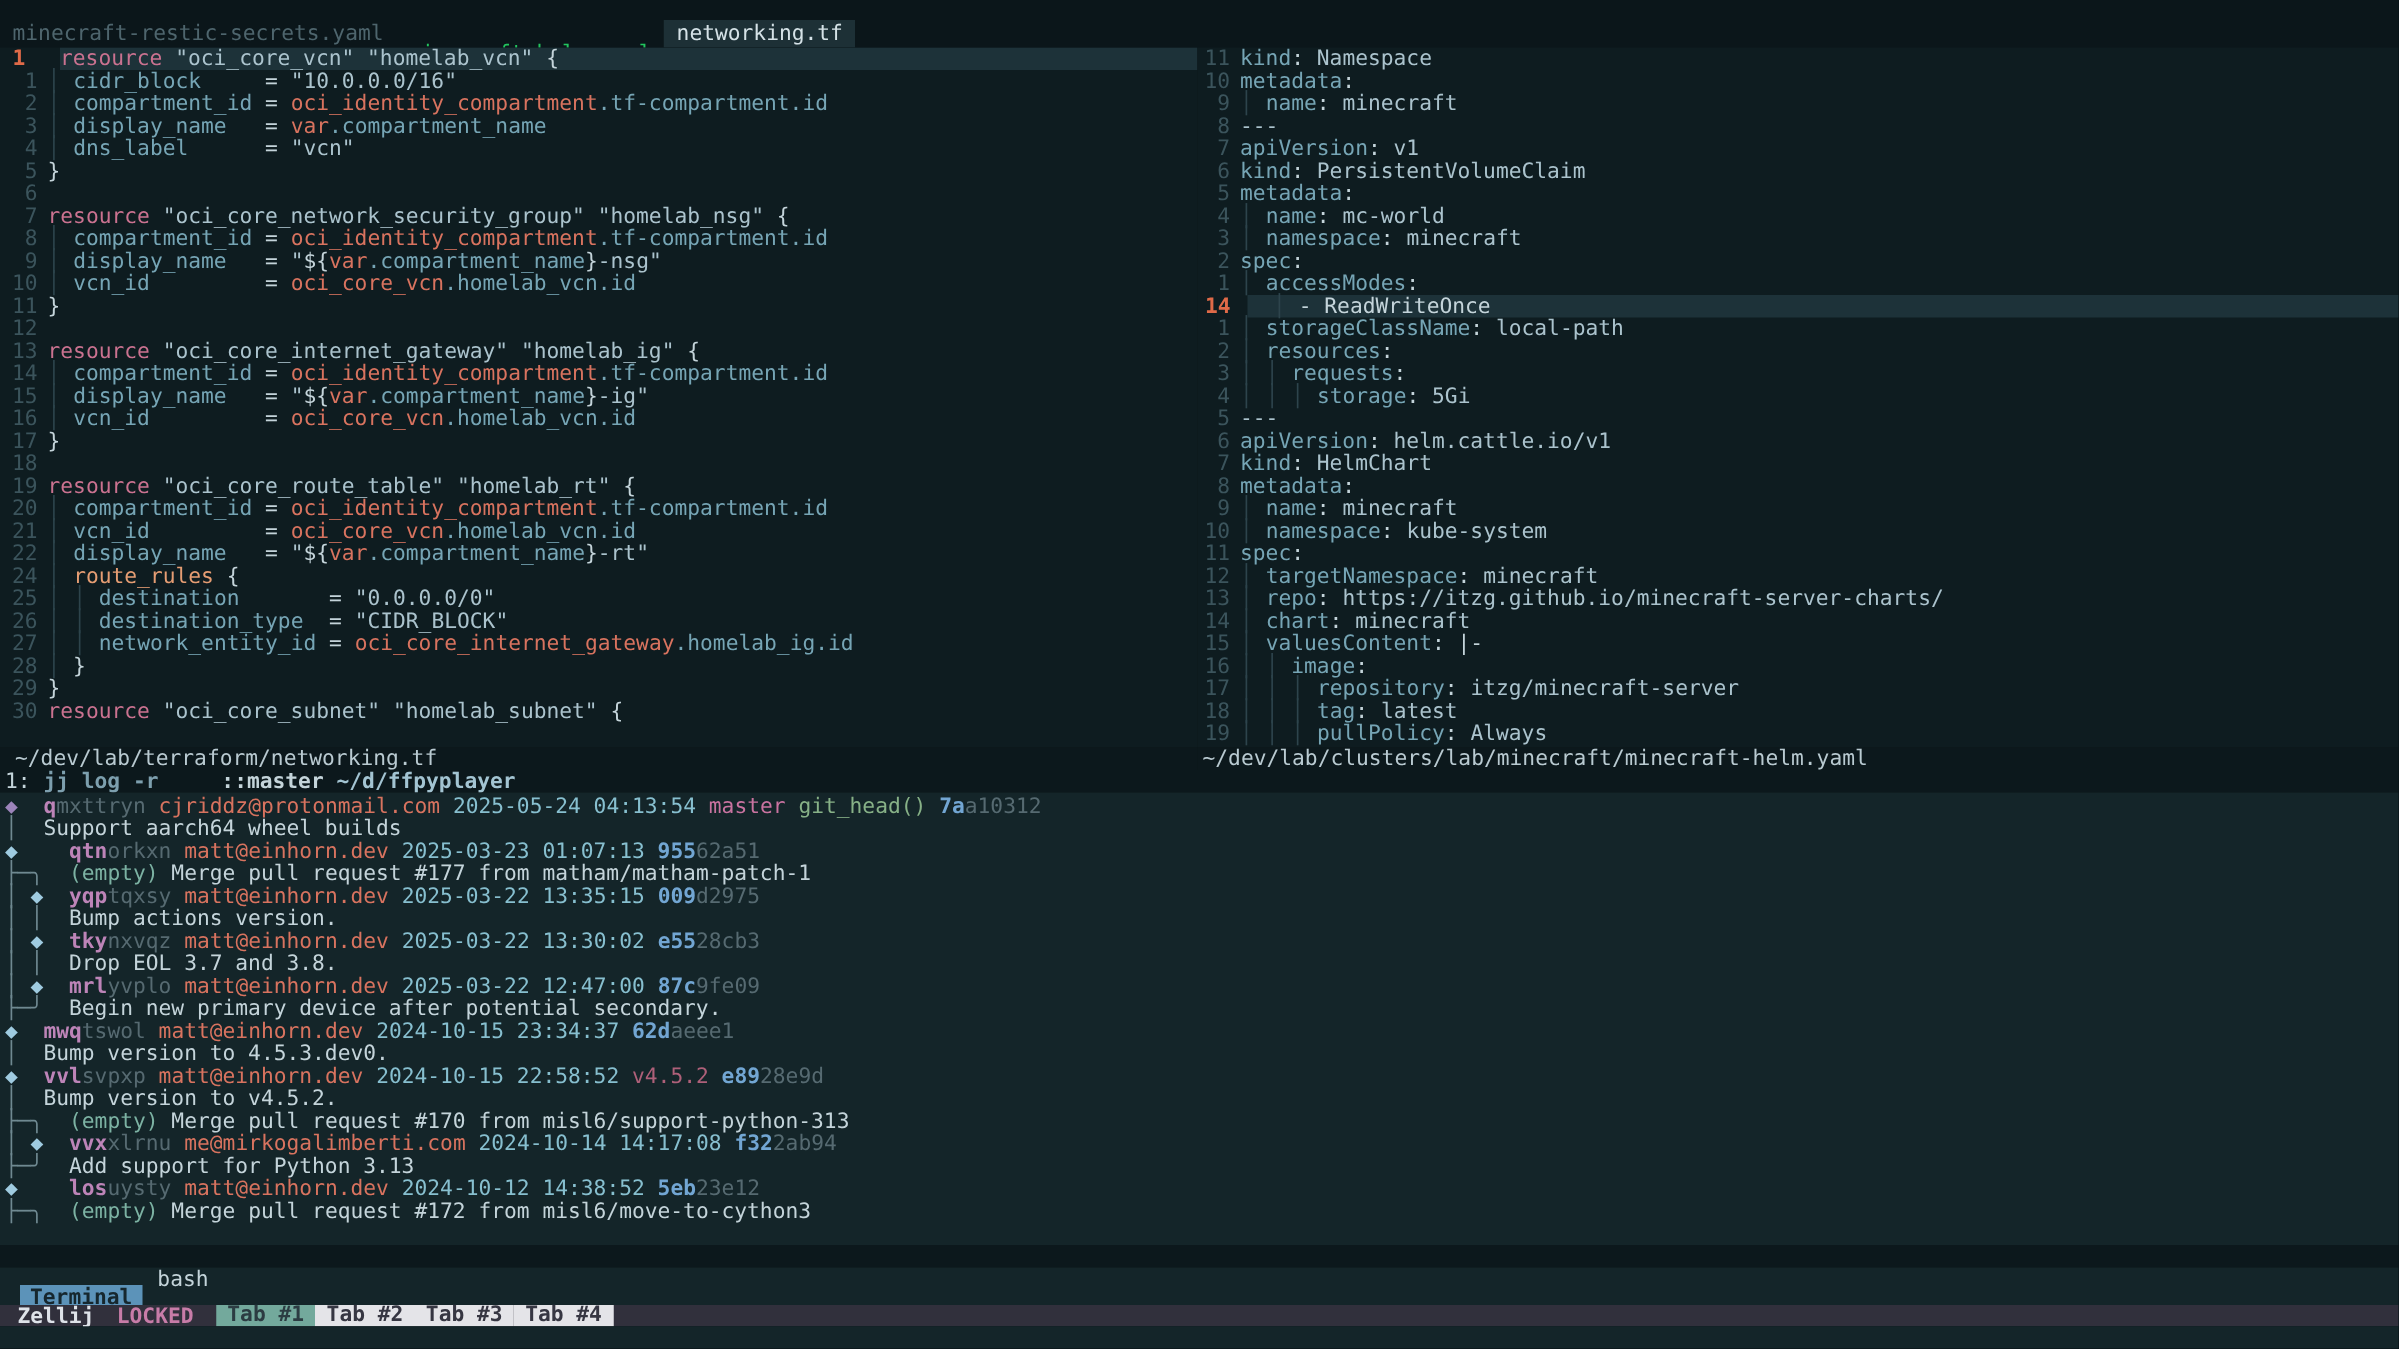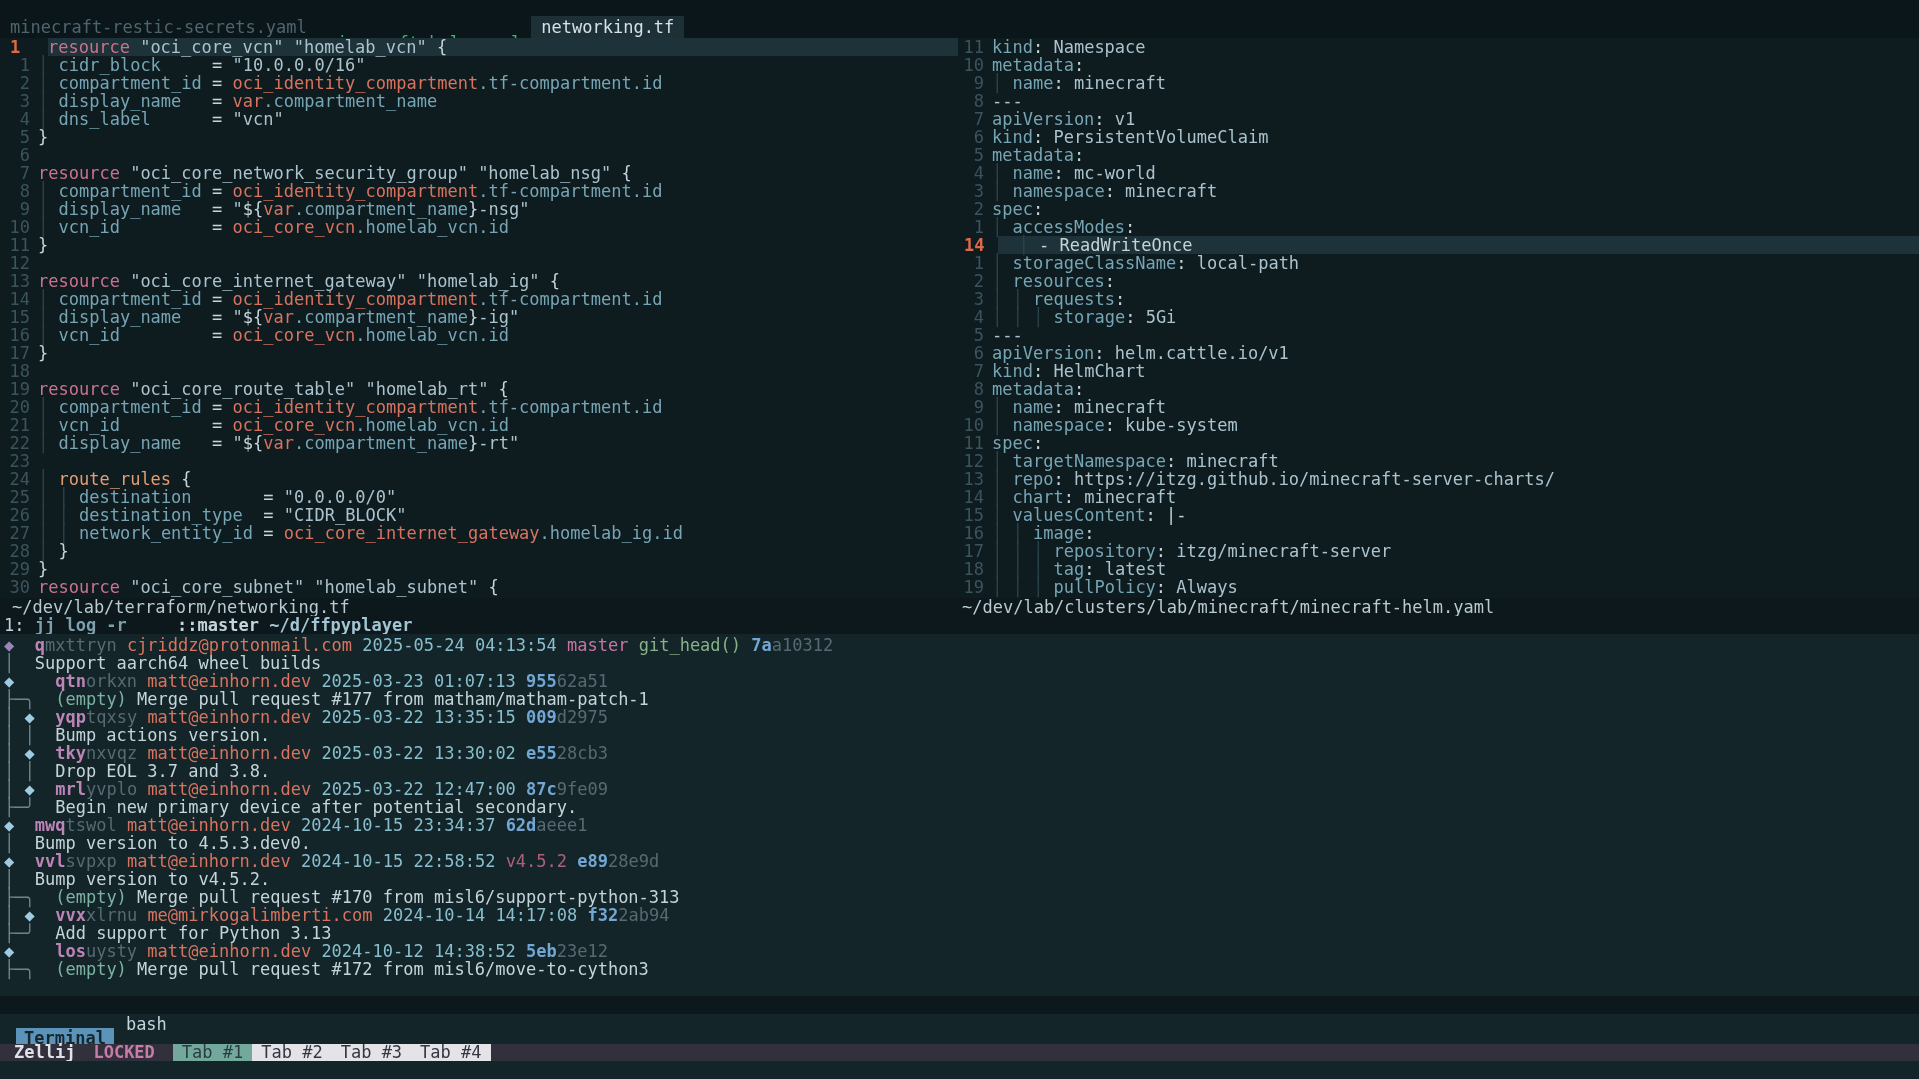--- a/index.html
+++ b/index.html
@@ -32,24 +32,24 @@
   #pane-title{left:0;top:616px;width:1919px;height:18px;padding-left:4px;box-sizing:border-box;}
   
   #terminal{left:0;top:634px;width:1919px;height:362px;background:#142529;padding-top:2px;box-sizing:border-box;}
   .trow{height:18px;white-space:pre;padding-left:4px;}
   #prompt-row{left:0;top:996px;width:1919px;height:18px;padding-left:4px;box-sizing:border-box;background:#0c181c;white-space:pre;}
   #prompt-cursor{display:inline-block;width:8px;height:14px;background:#7fb3a4;vertical-align:-2px;margin-left:8px;}
   #term-tabbar{left:0;top:1014px;width:1919px;height:30px;background:#142529;display:flex;align-items:flex-start;padding-left:16px;box-sizing:border-box;}
   #term-chip{background:#5c93b9;color:#16272e;font-weight:bold;height:20px;line-height:20px;padding:0 8px;white-space:pre;margin-top:14px;}
   #bash-label{height:20px;line-height:20px;padding:0 12px;color:#c4d4da;white-space:pre;}
   
-  #zellij-bar{left:0;top:1044px;width:1919px;height:17px;background:#31303c;display:flex;align-items:flex-end;padding-left:14px;box-sizing:border-box;}
+  #zellij-bar{left:0;top:1044px;width:1919px;height:17px;background:#31303c;display:flex;align-items:center;padding-left:14px;box-sizing:border-box;}
   #zellij-logo{font-weight:bold;color:#dfe3e9;margin-right:18px;white-space:pre;}
   #zellij-mode{font-weight:bold;color:#c87ca8;margin-right:18px;white-space:pre;}
-  .ztab{font-weight:normal;height:17px;line-height:17px;padding:0 9px;white-space:pre;}
+  .ztab{font-weight:bold;height:17px;line-height:17px;padding:0 9px;white-space:pre;}
   .ztab.active{background:#73a99c;color:#2c3c42;}
   .ztab.inactive{background:#e4e4e8;color:#363642;}
   #bottom-strip{left:0;top:1061px;width:1919px;height:18px;background:#142529;}
   
   .s-def{color:#c4d4da;}
   .s-key{color:#76a5b5;}
   .s-str{color:#abc3cd;}
   .s-kw{color:#ca7290;}
   .s-fn{color:#e59d73;}
   .s-red{color:#d8735f;}
@@ -169,24 +169,20 @@
         </div>
         <div class="row">
           <span class="gut">21</span>
           <span class="code"><span class="s-gd">│</span><span class="s-def"> </span><span class="s-key">vcn_id</span><span class="s-def">         = </span><span class="s-red">oci_core_vcn</span><span class="s-key">.homelab_vcn.id</span></span>
         </div>
         <div class="row">
           <span class="gut">22</span>
           <span class="code"><span class="s-gd">│</span><span class="s-def"> </span><span class="s-key">display_name</span><span class="s-def">   = </span><span class="s-str">"</span><span class="s-def">${</span><span class="s-red">var</span><span class="s-key">.compartment_name</span><span class="s-def">}</span><span class="s-str">-rt"</span></span>
         </div>
         <div class="row">
-          <span class="gut">23</span>
-          <span class="code"></span>
-        </div>
-        <div class="row">
           <span class="gut">24</span>
           <span class="code"><span class="s-gd">│</span><span class="s-def"> </span><span class="s-fn">route_rules</span><span class="s-def"> {</span></span>
         </div>
         <div class="row">
           <span class="gut">25</span>
           <span class="code"><span class="s-gd">│</span><span class="s-def"> </span><span class="s-gd">│</span><span class="s-def"> </span><span class="s-key">destination</span><span class="s-def">       = </span><span class="s-str">"0.0.0.0/0"</span></span>
         </div>
         <div class="row">
           <span class="gut">26</span>
           <span class="code"><span class="s-gd">│</span><span class="s-def"> </span><span class="s-gd">│</span><span class="s-def"> </span><span class="s-key">destination_type</span><span class="s-def">  = </span><span class="s-str">"CIDR_BLOCK"</span></span>

